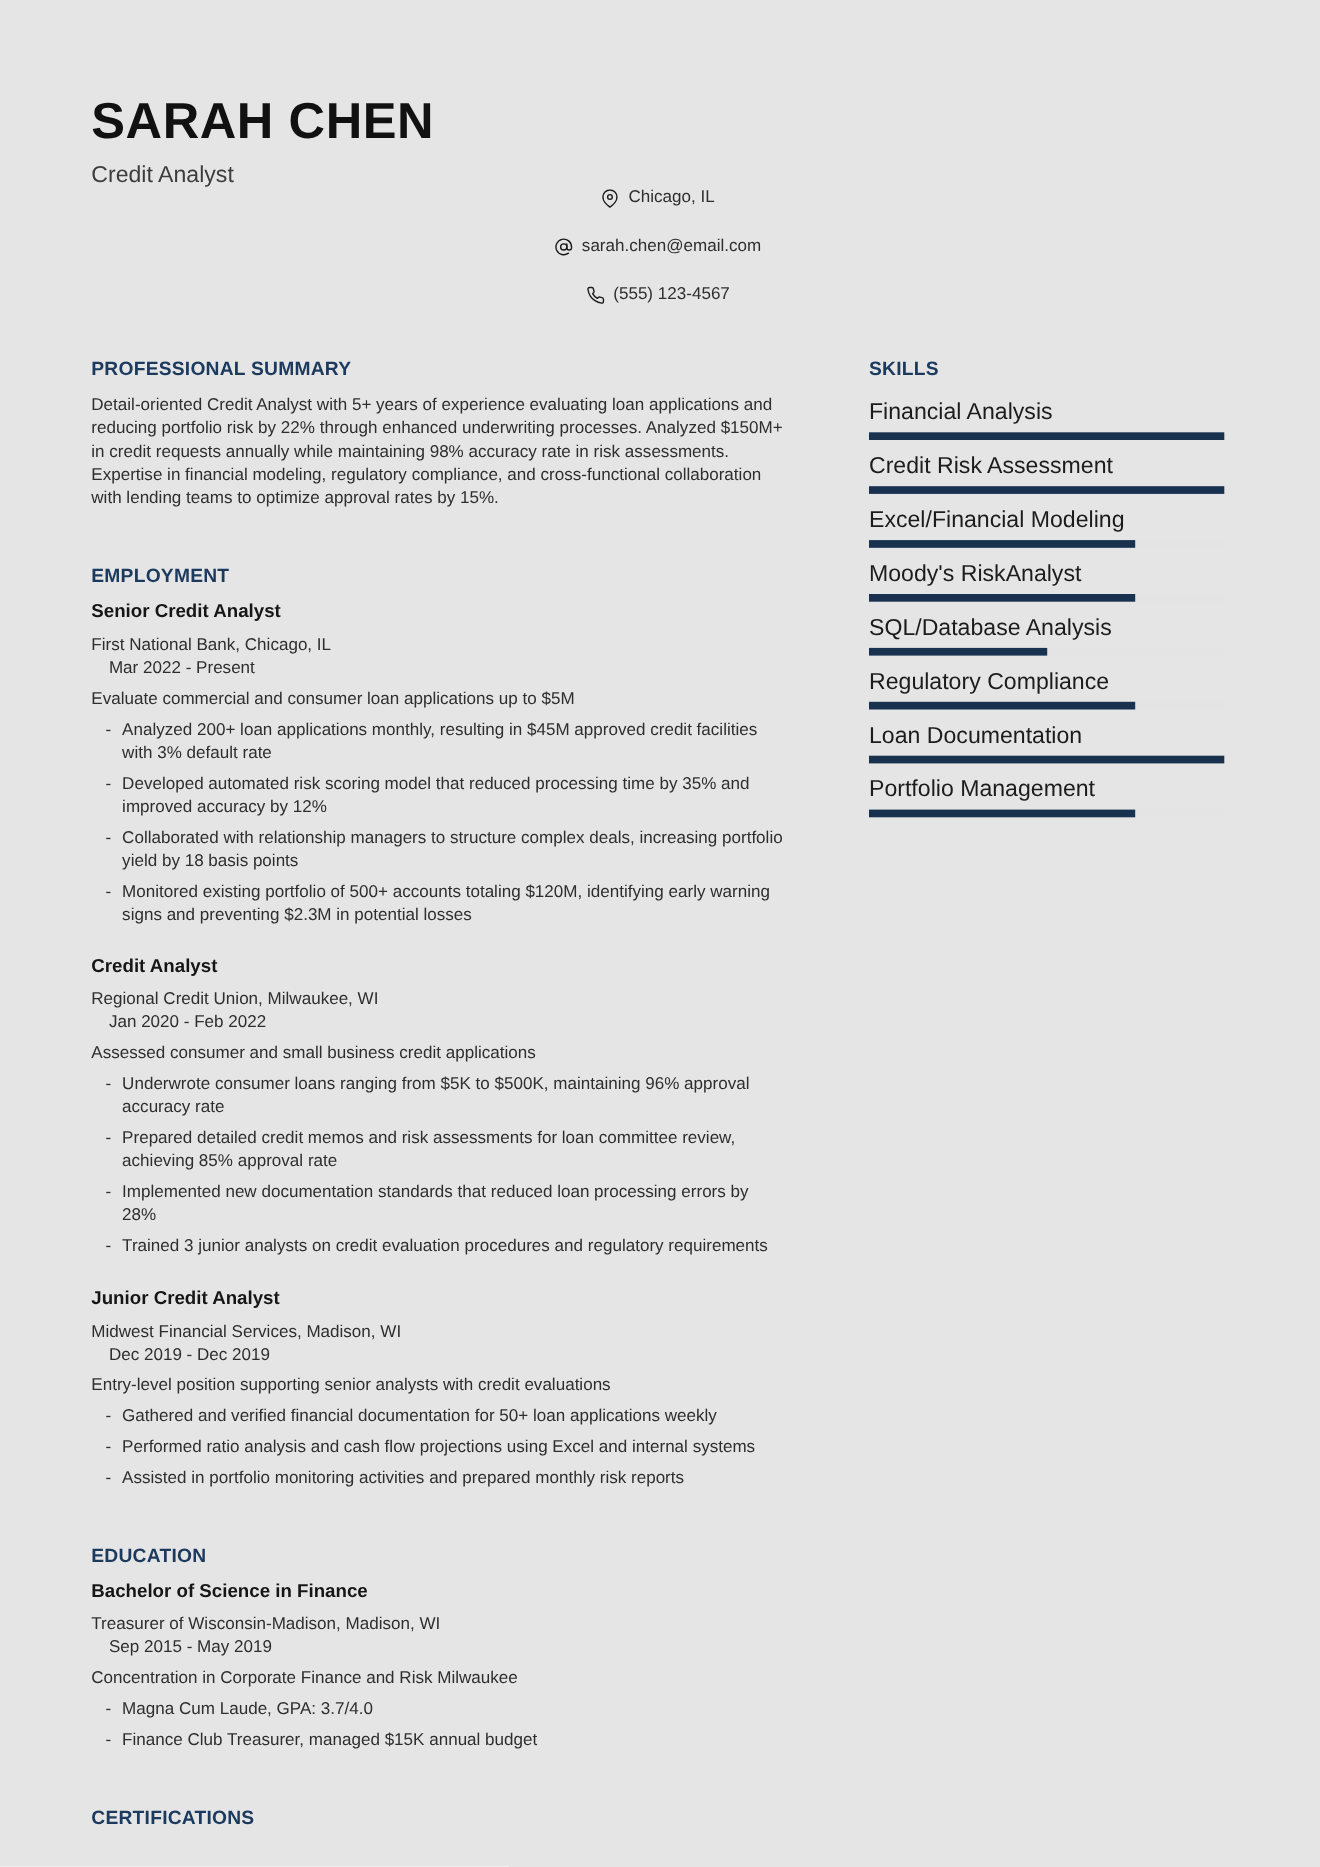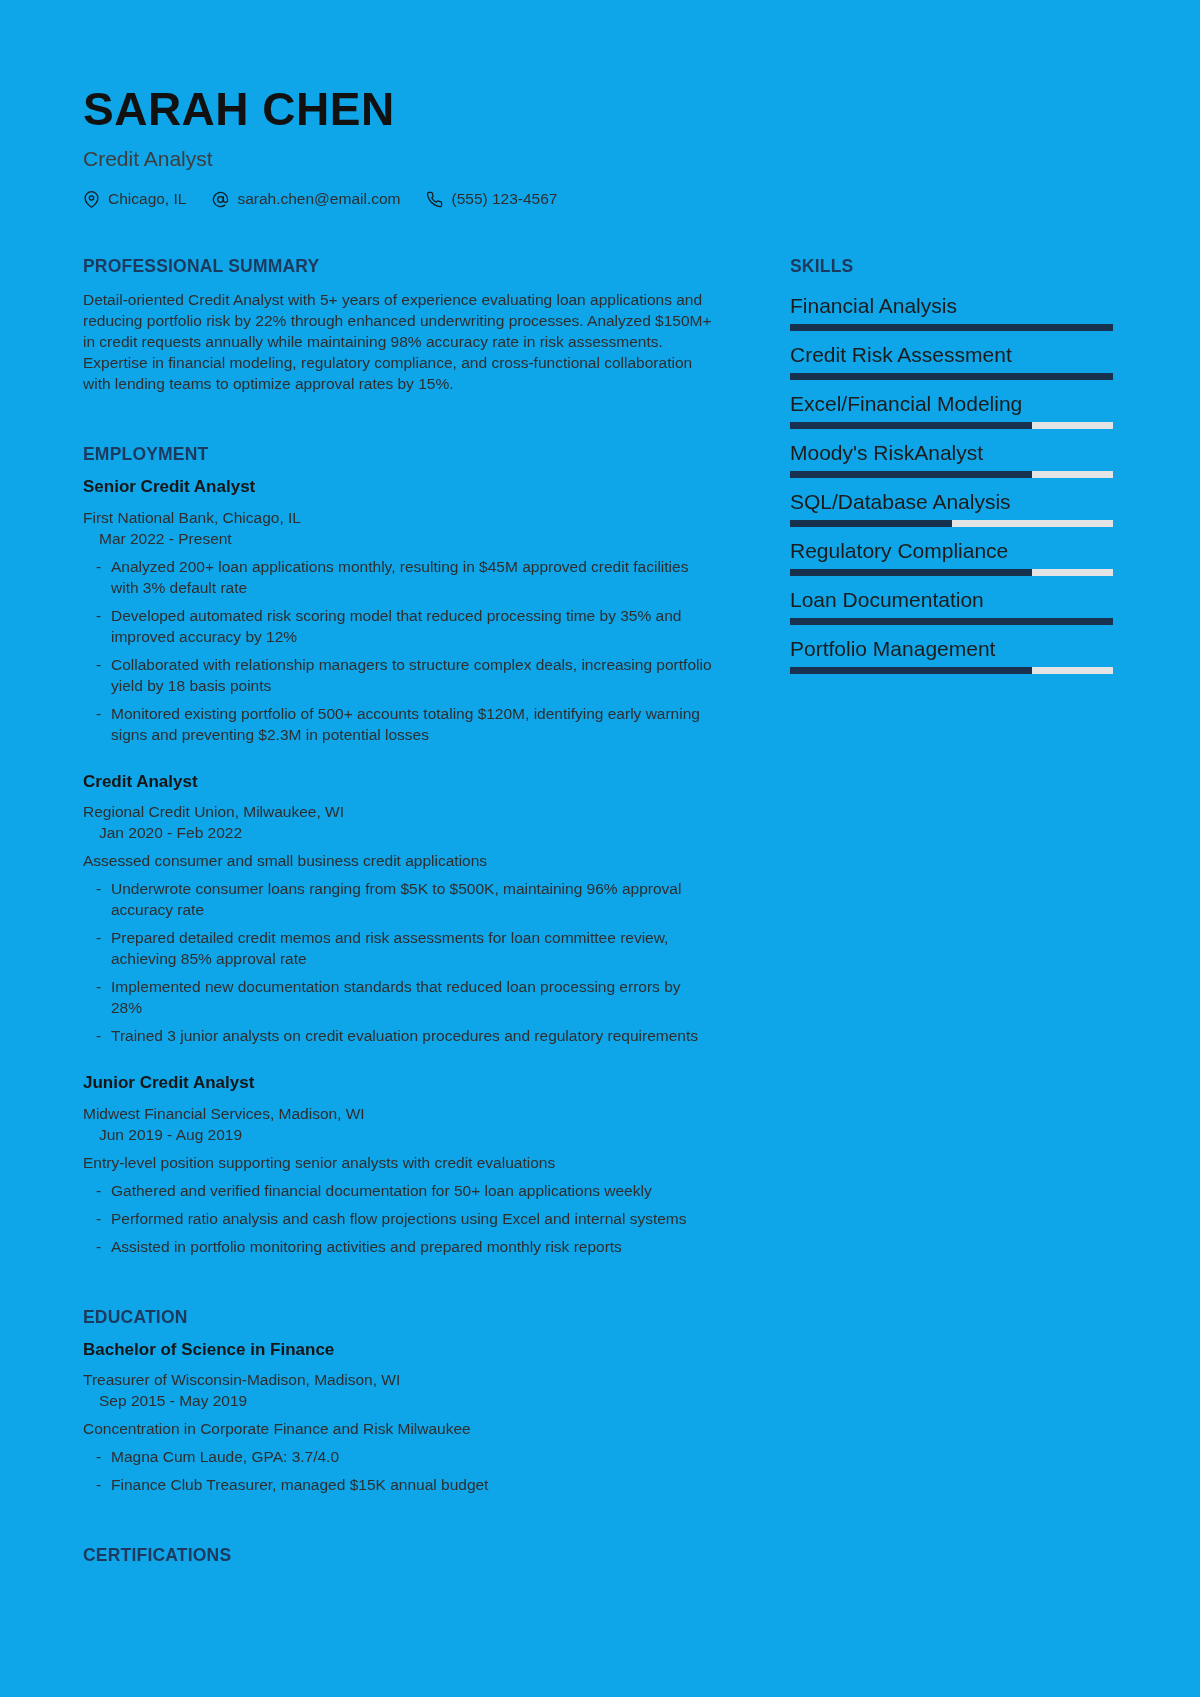--- a/index.html
+++ b/index.html
@@ -3,45 +3,46 @@
 <meta charset="utf-8">
 <style>
   * { margin: 0; padding: 0; box-sizing: border-box; }
   html, body { background: #ffffff; }
   body { font-family: "Liberation Sans", sans-serif; }
   .page {
     position: relative;
     width: 1200px;
     height: 1697px;
     margin: 0 auto;
-    background: #0ea5e9;
+    background: #e5e5e5;
     padding: 86px 87px 0 83px;
     overflow: hidden;
   }
   
   .candidate-name {
     font-size: 46px;
     font-weight: 700;
     letter-spacing: 0.5px;
     color: #111111;
     line-height: 1.0;
   }
   .candidate-title {
     margin-top: 15px;
     font-size: 21px;
     color: #3d3d3d;
     line-height: 1.1;
   }
   .contact-row {
-    margin-top: 20px;
+    margin-top: 1px;
     display: flex;
     align-items: center;
     gap: 26px;
     font-size: 15.5px;
     color: #2e2e2e;
+    flex-direction: column;
   }
   .contact-item { display: flex; align-items: center; gap: 8px; }
   .contact-item svg { display: block; stroke: #1a1a1a; }
   
   .columns { display: flex; margin-top: 48px; }
   .main-col { width: 630px; flex: 0 0 630px; margin-right: 77px; }
   .side-col { width: 323px; flex: 0 0 323px; }
   
   .section { margin-top: 50px; }
   .section:first-child { margin-top: 0; }
@@ -151,20 +152,21 @@
 
       <section class="section">
         <h2 class="section-heading">EMPLOYMENT</h2>
 
         <article class="job">
           <h3 class="item-title">Senior Credit Analyst</h3>
           <div class="meta-row">
             <span>First National Bank, Chicago, IL</span>
             <span class="meta-dates">Mar 2022 - Present</span>
           </div>
+          <p class="job-desc">Evaluate commercial and consumer loan applications up to $5M</p>
           <div class="bullets">
             <div class="bullet">Analyzed 200+ loan applications monthly, resulting in $45M approved credit facilities with 3% default rate</div>
             <div class="bullet">Developed automated risk scoring model that reduced processing time by 35% and improved accuracy by 12%</div>
             <div class="bullet">Collaborated with relationship managers to structure complex deals, increasing portfolio yield by 18 basis points</div>
             <div class="bullet">Monitored existing portfolio of 500+ accounts totaling $120M, identifying early warning signs and preventing $2.3M in potential losses</div>
           </div>
         </article>
 
         <article class="job">
           <h3 class="item-title">Credit Analyst</h3>
@@ -178,21 +180,21 @@
             <div class="bullet">Prepared detailed credit memos and risk assessments for loan committee review, achieving 85% approval rate</div>
             <div class="bullet">Implemented new documentation standards that reduced loan processing errors by 28%</div>
             <div class="bullet">Trained 3 junior analysts on credit evaluation procedures and regulatory requirements</div>
           </div>
         </article>
 
         <article class="job">
           <h3 class="item-title">Junior Credit Analyst</h3>
           <div class="meta-row">
             <span>Midwest Financial Services, Madison, WI</span>
-            <span class="meta-dates">Jun 2019 - Aug 2019</span>
+            <span class="meta-dates">Dec 2019 - Dec 2019</span>
           </div>
           <p class="job-desc">Entry-level position supporting senior analysts with credit evaluations</p>
           <div class="bullets">
             <div class="bullet">Gathered and verified financial documentation for 50+ loan applications weekly</div>
             <div class="bullet">Performed ratio analysis and cash flow projections using Excel and internal systems</div>
             <div class="bullet">Assisted in portfolio monitoring activities and prepared monthly risk reports</div>
           </div>
         </article>
       </section>
 

